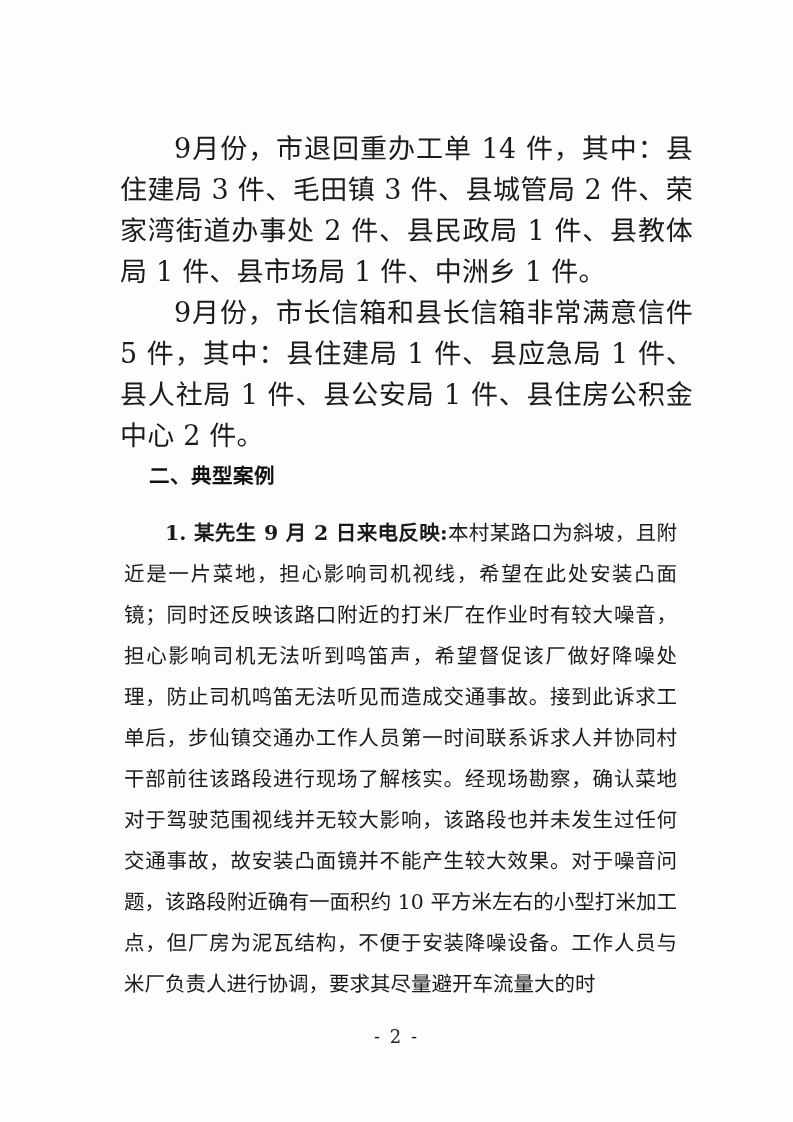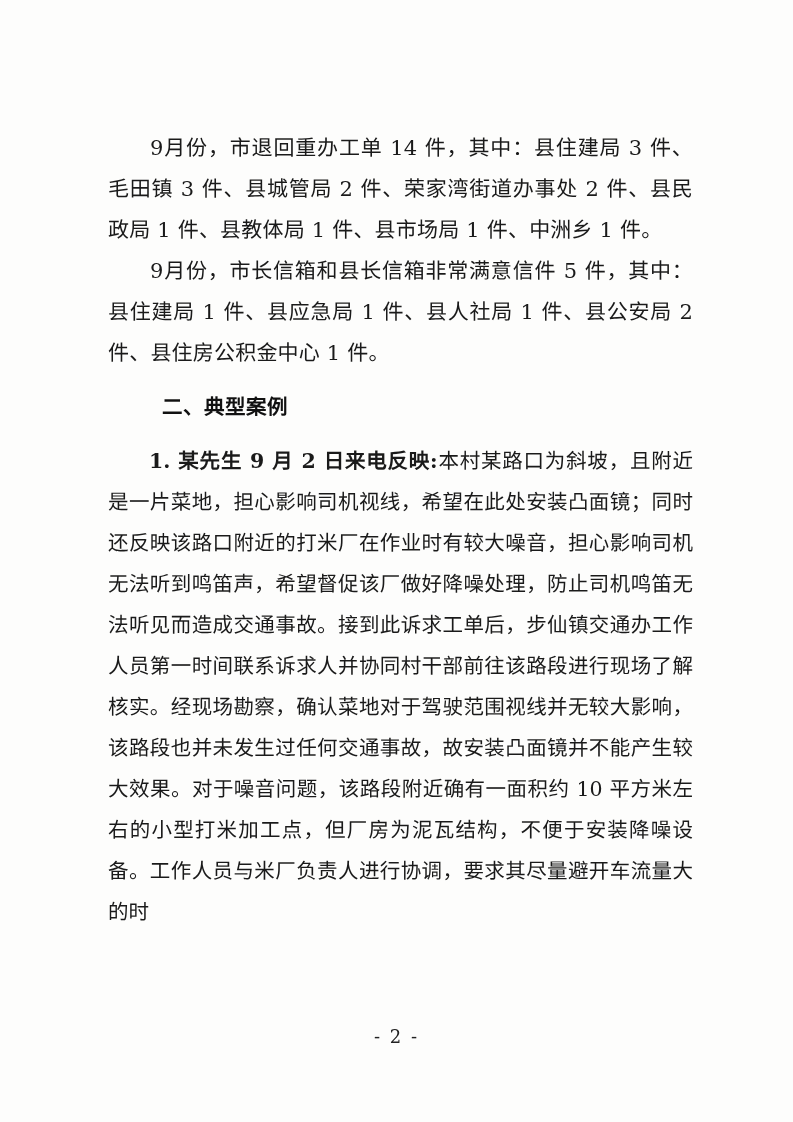--- a/index.html
+++ b/index.html
@@ -24,46 +24,46 @@
     height: 1122px;
     background: #fdfdfc;
   }
   .content {
     position: absolute;
     left: 108px;
     top: 128px;
     width: 585px;
   }
   .para {
-    font-size: 21px;
+    font-size: 27px;
     line-height: 41px;
     text-align: justify;
     text-justify: inter-ideograph;
     letter-spacing: 0.2px;
-    margin: 0 0 0 0;
+    margin: 0 0 0 12px;
     text-indent: 2em;
     font-family: "DejaVu Serif", "Liberation Serif", serif;
     color: #1a1a1a;
   }
   .heading {
     font-size: 20.5px;
     line-height: 41px;
     text-indent: 2em;
     font-weight: bold;
-    margin: 13px;
+    margin: 0;
     color: #111111;
     letter-spacing: 0.5px;
   }
   .case-para {
     font-size: 20.5px;
     line-height: 41px;
     text-align: justify;
     text-justify: inter-ideograph;
     text-indent: 2em;
-    margin: 0;
+    margin: 16px;
     color: #1a1a1a;
   }
   .case-lead {
     font-weight: bold;
   }
   .footer {
     position: absolute;
     left: 0;
     top: 1026px;
     width: 793px;
@@ -75,21 +75,21 @@
   }
 </style>
 </head>
 <body>
 
 <div class="page">
   <div class="content">
 
     <p class="para">9月份，市退回重办工单 14 件，其中：县住建局 3 件、毛田镇 3 件、县城管局 2 件、荣家湾街道办事处 2 件、县民政局 1 件、县教体局 1 件、县市场局 1 件、中洲乡 1 件。</p>
 
-    <p class="para">9月份，市长信箱和县长信箱非常满意信件 5 件，其中：县住建局 1 件、县应急局 1 件、县人社局 1 件、县公安局 2 件、县住房公积金中心 1 件。</p>
+    <p class="para">9月份，市长信箱和县长信箱非常满意信件 5 件，其中：县住建局 1 件、县应急局 1 件、县人社局 1 件、县公安局 1 件、县住房公积金中心 2 件。</p>
 
 
 
     <p class="heading">二、典型案例</p>
 
     <p class="case-para"><span class="case-lead">1. 某先生 9 月 2 日来电反映:</span><span>本村某路口为斜坡，且附近是一片菜地，担心影响司机视线，希望在此处安装凸面镜；同时还反映该路口附近的打米厂在作业时有较大噪音，担心影响司机无法听到鸣笛声，希望督促该厂做好降噪处理，防止司机鸣笛无法听见而造成交通事故。接到此诉求工单后，步仙镇交通办工作人员第一时间联系诉求人并协同村干部前往该路段进行现场了解核实。经现场勘察，确认菜地对于驾驶范围视线并无较大影响，该路段也并未发生过任何交通事故，故安装凸面镜并不能产生较大效果。对于噪音问题，该路段附近确有一面积约 10 平方米左右的小型打米加工点，但厂房为泥瓦结构，不便于安装降噪设备。工作人员与米厂负责人进行协调，要求其尽量避开车流量大的时</span></p>
 
   </div>
 
   <div class="footer">- 2 -</div>

